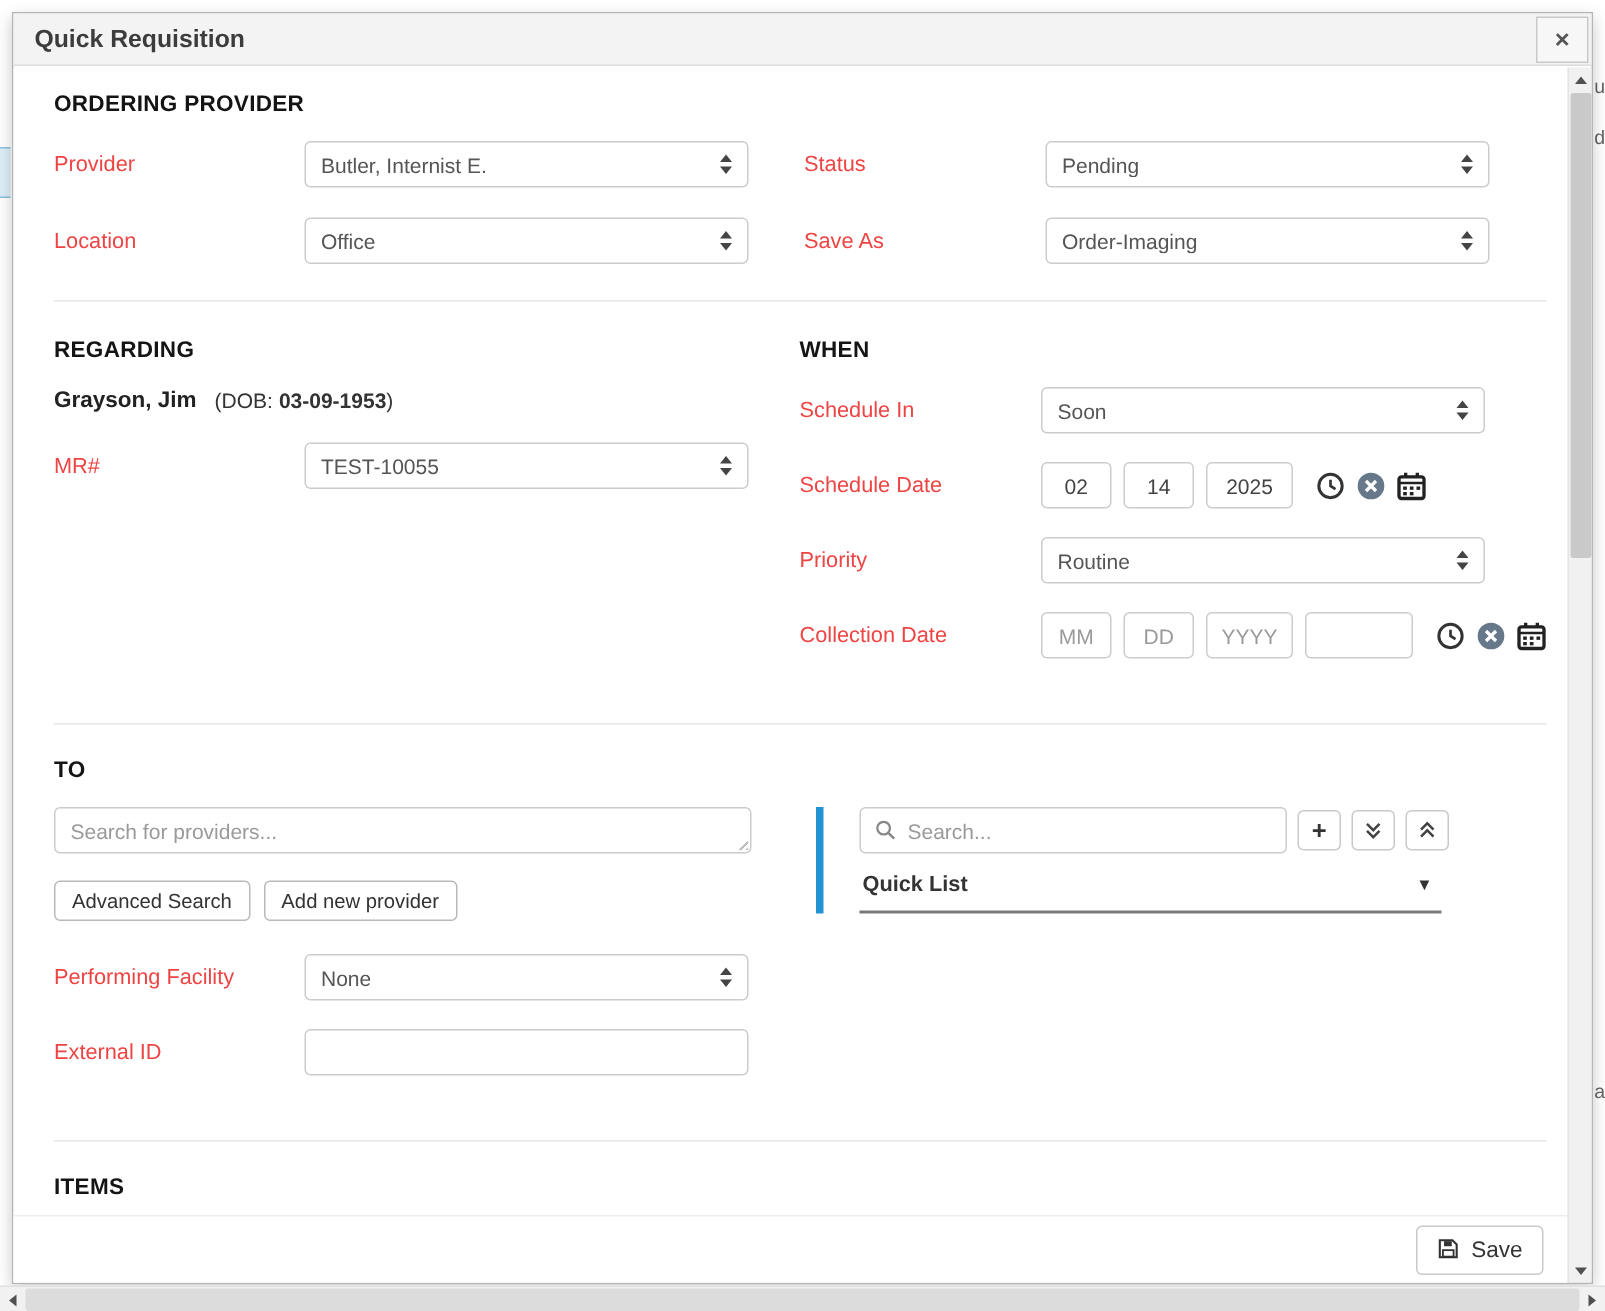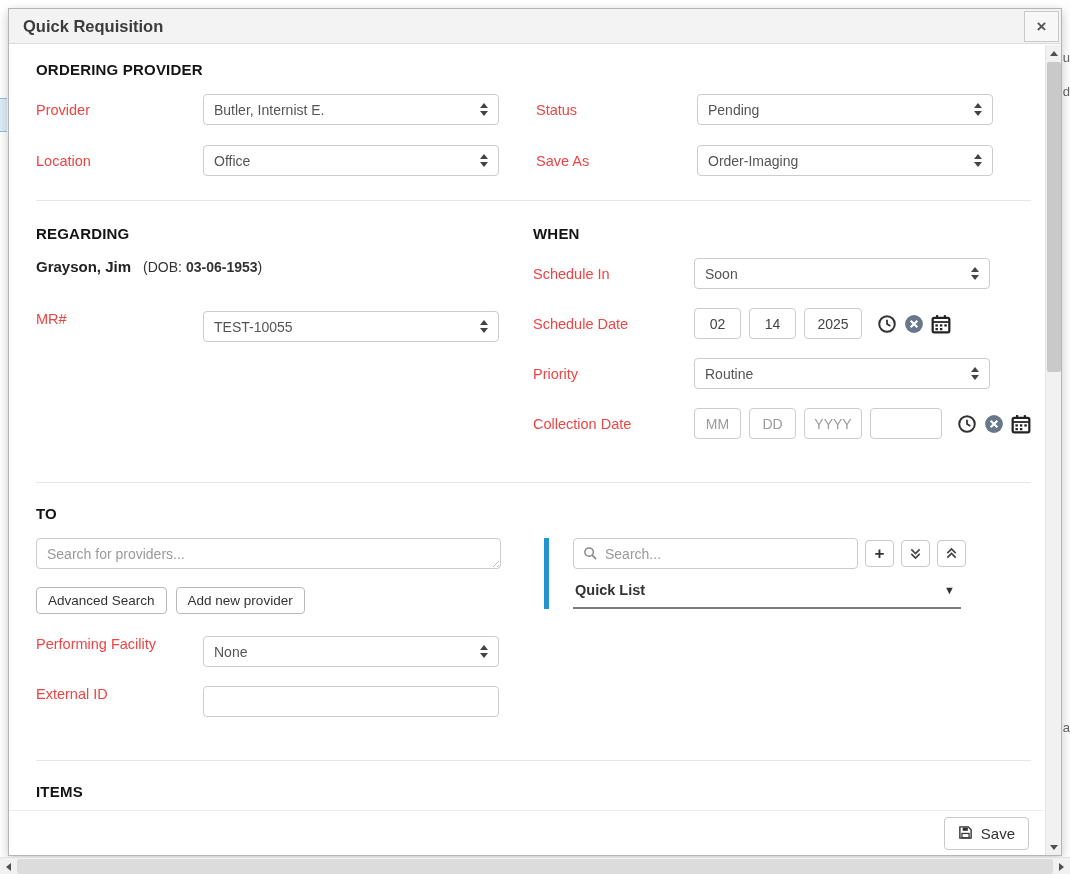--- a/index.html
+++ b/index.html
@@ -39,42 +39,42 @@
   .updown i{display:block;width:0;height:0;border-left:4px solid transparent;border-right:4px solid transparent}
   .updown .u{border-bottom:5px solid #444}
   .updown .d{border-top:5px solid #444}
 
   hr.div{border:none;border-top:1px solid #e6e6e6;margin:24px 0 22px}
 
   .cols{display:flex;align-items:flex-start}
   .colL{width:500px}
   .colR{flex:1;margin-left:8px}
 
-  .patient{margin:2px 0 36px;font-size:15px;display:flex;align-items:center}
+  .patient{margin:2px 0 20px;font-size:15px;display:flex;align-items:center}
   .pname{font-weight:bold;margin-right:12px;font-size:15px;color:#222}
   .pdob{font-size:14px;color:#333}
   .pdob .b{font-weight:bold}
   .pdob .o{margin-right:4px}
 
   .wrow{display:flex;align-items:center;margin-bottom:19px}
   .din{height:31px;border:1px solid #ccc;border-radius:4px;text-align:center;font-size:14px;color:#444;margin-right:8px;background:#fff}
   .din::placeholder{color:#9a9a9a}
   .din.mm,.din.dd{width:47px}
   .din.yy{width:58px}
   .din.extra{width:72px}
   .icn{margin-left:7px;display:inline-flex;align-items:center;cursor:pointer;line-height:0}
 
   
   .tawrap{position:relative;width:465px;margin-bottom:18px}
   .tsearch{width:100%;height:31px;border:1px solid #ccc;border-radius:4px;padding:0 10px;font-size:14px;color:#444;outline:none}
   .tsearch::placeholder{color:#9a9a9a}
   .grip{position:absolute;right:2px;bottom:2px;width:9px;height:9px;background:repeating-linear-gradient(135deg,#fff 0 2px,#bdbdbd 2px 3px);clip-path:polygon(100% 0,100% 100%,0 100%)}
   .btnrow{display:flex;gap:9px;margin-bottom:22px}
   .btn{height:27px;padding:0 11px;border:1px solid #b9b9b9;border-radius:4px;background:#fff;font-size:13.5px;color:#333;display:flex;align-items:center;cursor:pointer}
-  .frow{display:flex;align-items:flex-start;margin-bottom:19px}
+  .frow{display:flex;align-items:center;margin-bottom:19px}
   .tin{width:296px;height:31px;border:1px solid #ccc;border-radius:4px;padding:0 10px;font-size:14px;color:#444;outline:none}
 
   .quick{border-left:5px solid var(--accent);padding-left:24px}
   .srow{display:flex;gap:7px;align-items:center}
   .qsearch{height:31px;border:1px solid #ccc;border-radius:4px;display:flex;align-items:center;padding:0 9px;gap:7px;background:#fff}
   .qsearch input{border:none;outline:none;flex:1;font-size:14px;color:#444;background:transparent;min-width:0}
   .qsearch input::placeholder{color:#9a9a9a}
   .qsearch.w-to{width:285px}
   .qsearch.w-items{width:379px}
   .sqbtn{width:29px;height:27px;border:1px solid #c9c9c9;border-radius:4px;background:#fff;display:flex;align-items:center;justify-content:center;cursor:pointer;line-height:0}
@@ -178,21 +178,21 @@
     </div>
 
     <hr class="div">
 
     <div class="cols">
       <div class="colL">
         <h2 class="sec">REGARDING</h2>
         <div class="patient">
           <span class="pname">Grayson, Jim</span>
           <span class="pdob">
-            <span class="o">(DOB:</span><span class="b">03-06-1953</span><span>)</span>
+            <span class="o">(DOB:</span><span class="b">03-09-1953</span><span>)</span>
           </span>
         </div>
         <div class="frow">
           <span class="lbl w167">MR#</span>
           <div class="select">
             <span class="val">TEST-10055</span>
             <span class="updown">
                 <i class="u"></i>
                 <i class="d"></i>
               </span>

